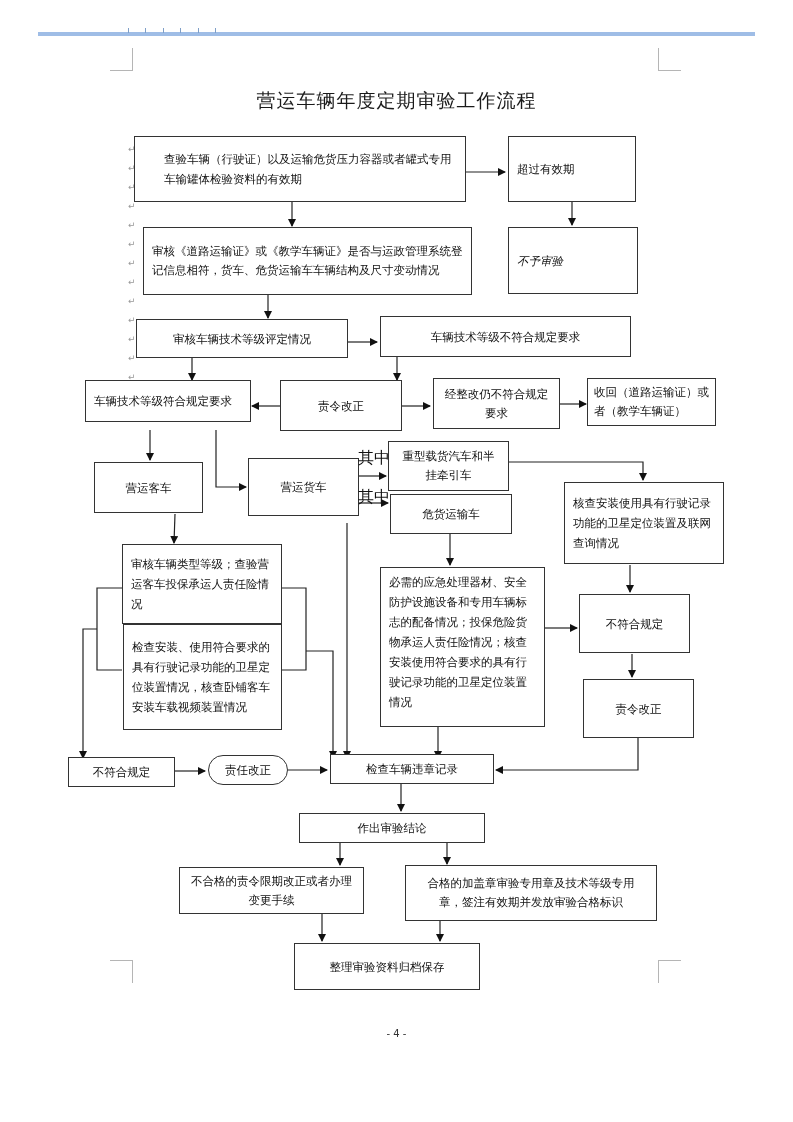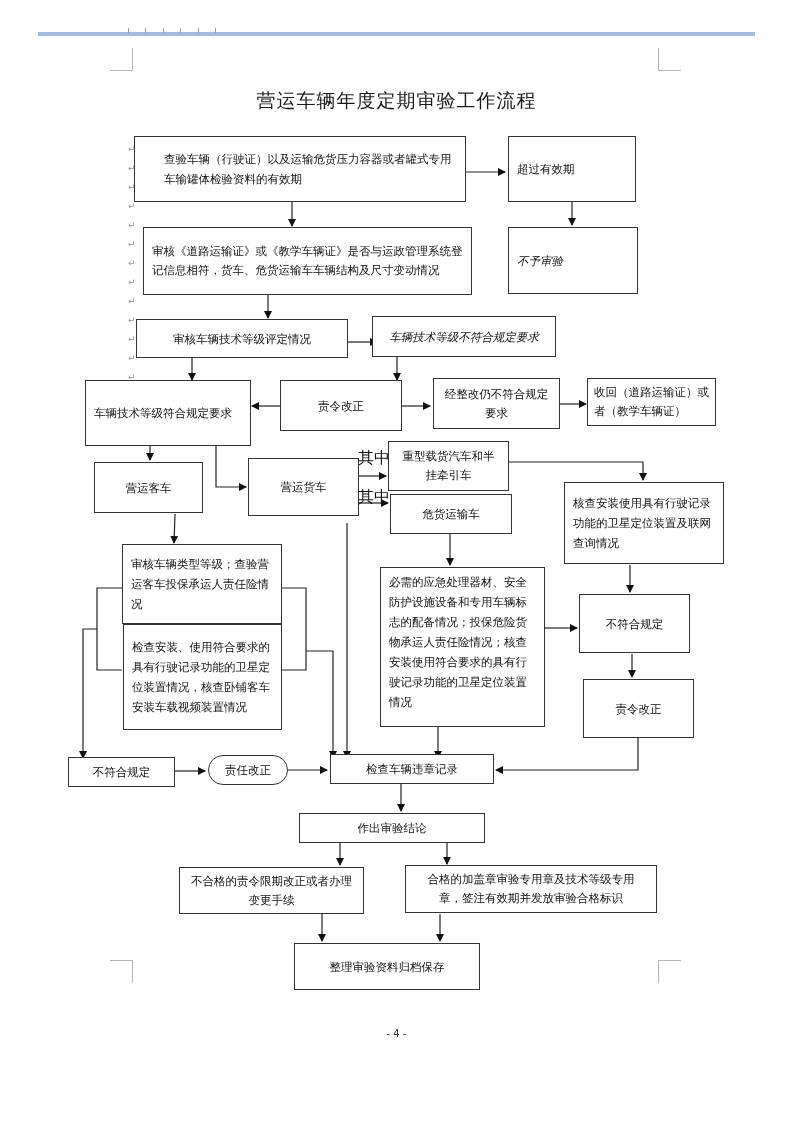--- a/index.html
+++ b/index.html
@@ -121,24 +121,24 @@
   </div>
 <div class="box" style="left:508px; top:227px; width:130px; height:67px;font-style:italic;">
     <span>不予审验</span>
   </div>
 <div class="box" style="left:143px; top:227px; width:329px; height:68px; line-height:19px;">
     <span>审核《道路运输证》或《教学车辆证》是否与运政管理系统登记信息相符，货车、危货运输车车辆结构及尺寸变动情况</span>
   </div>
 <div class="box center" style="left:136px; top:319px; width:212px; height:39px;">
     <span>审核车辆技术等级评定情况</span>
   </div>
-<div class="box center" style="left:372px; top:316px; width:184px; height:41px;font-style:italic;">
+<div class="box center" style="left:380px; top:316px; width:251px; height:41px;">
     <span>车辆技术等级不符合规定要求</span>
   </div>
-<div class="box" style="left:85px; top:380px; width:166px; height:66px; line-height:19px;">
+<div class="box" style="left:85px; top:380px; width:166px; height:42px; line-height:19px;">
     <span>车辆技术等级符合规定要求</span>
   </div>
 <div class="box center" style="left:280px; top:380px; width:122px; height:51px;">
     <span>责令改正</span>
   </div>
 <div class="box center" style="left:433px; top:378px; width:127px; height:51px; line-height:19px;">
     <span>经整改仍不符合规定要求</span>
   </div>
 <div class="box" style="left:587px; top:378px; width:129px; height:48px; line-height:19px; padding:14px 6px;">
     <span>收回（道路运输证）或者（教学车辆证）</span>
@@ -187,20 +187,20 @@
   </div>
 <div class="box center" style="left:330px; top:754px; width:164px; height:30px;">
     <span>检查车辆违章记录</span>
   </div>
 <div class="box center" style="left:299px; top:813px; width:186px; height:30px;">
     <span>作出审验结论</span>
   </div>
 <div class="box center" style="left:179px; top:867px; width:185px; height:47px; line-height:19px;">
     <span>不合格的责令限期改正或者办理变更手续</span>
   </div>
-<div class="box center" style="left:405px; top:865px; width:252px; height:48px; line-height:19px; padding:2px 12px;">
+<div class="box center" style="left:405px; top:865px; width:252px; height:56px; line-height:19px; padding:2px 12px;">
     <span>合格的加盖章审验专用章及技术等级专用章，签注有效期并发放审验合格标识</span>
   </div>
 <div class="box center" style="left:294px; top:943px; width:186px; height:47px;">
     <span>整理审验资料归档保存</span>
   </div>
 
 <div class="pagenum">- 4 -</div>
 
 </body></html>

